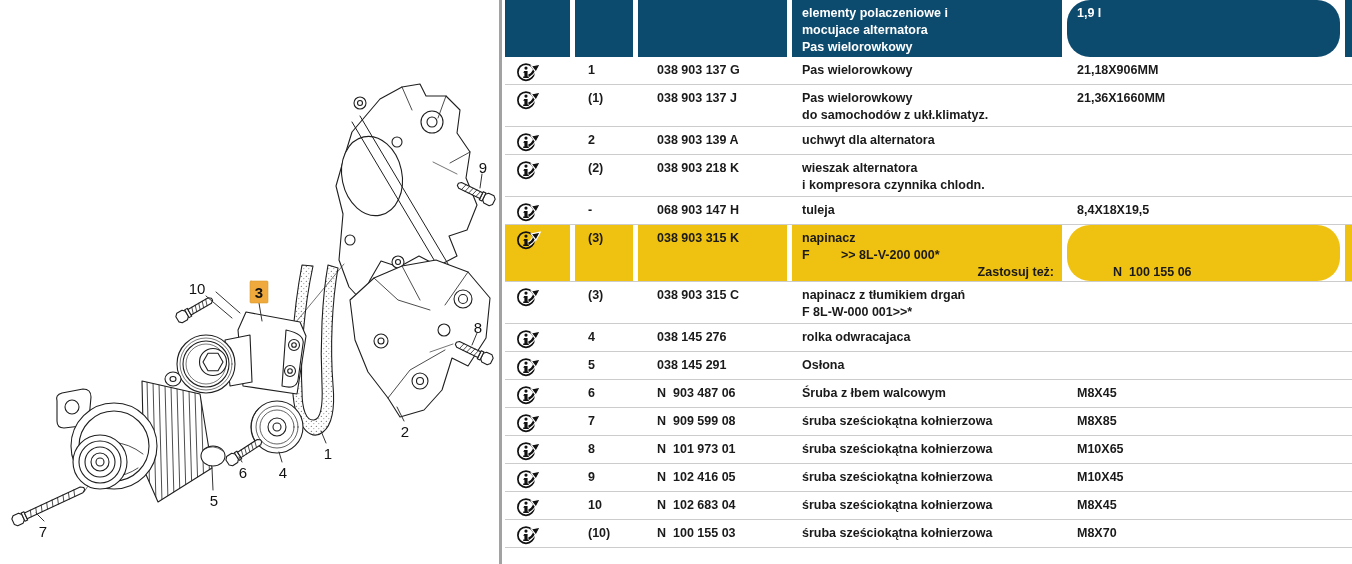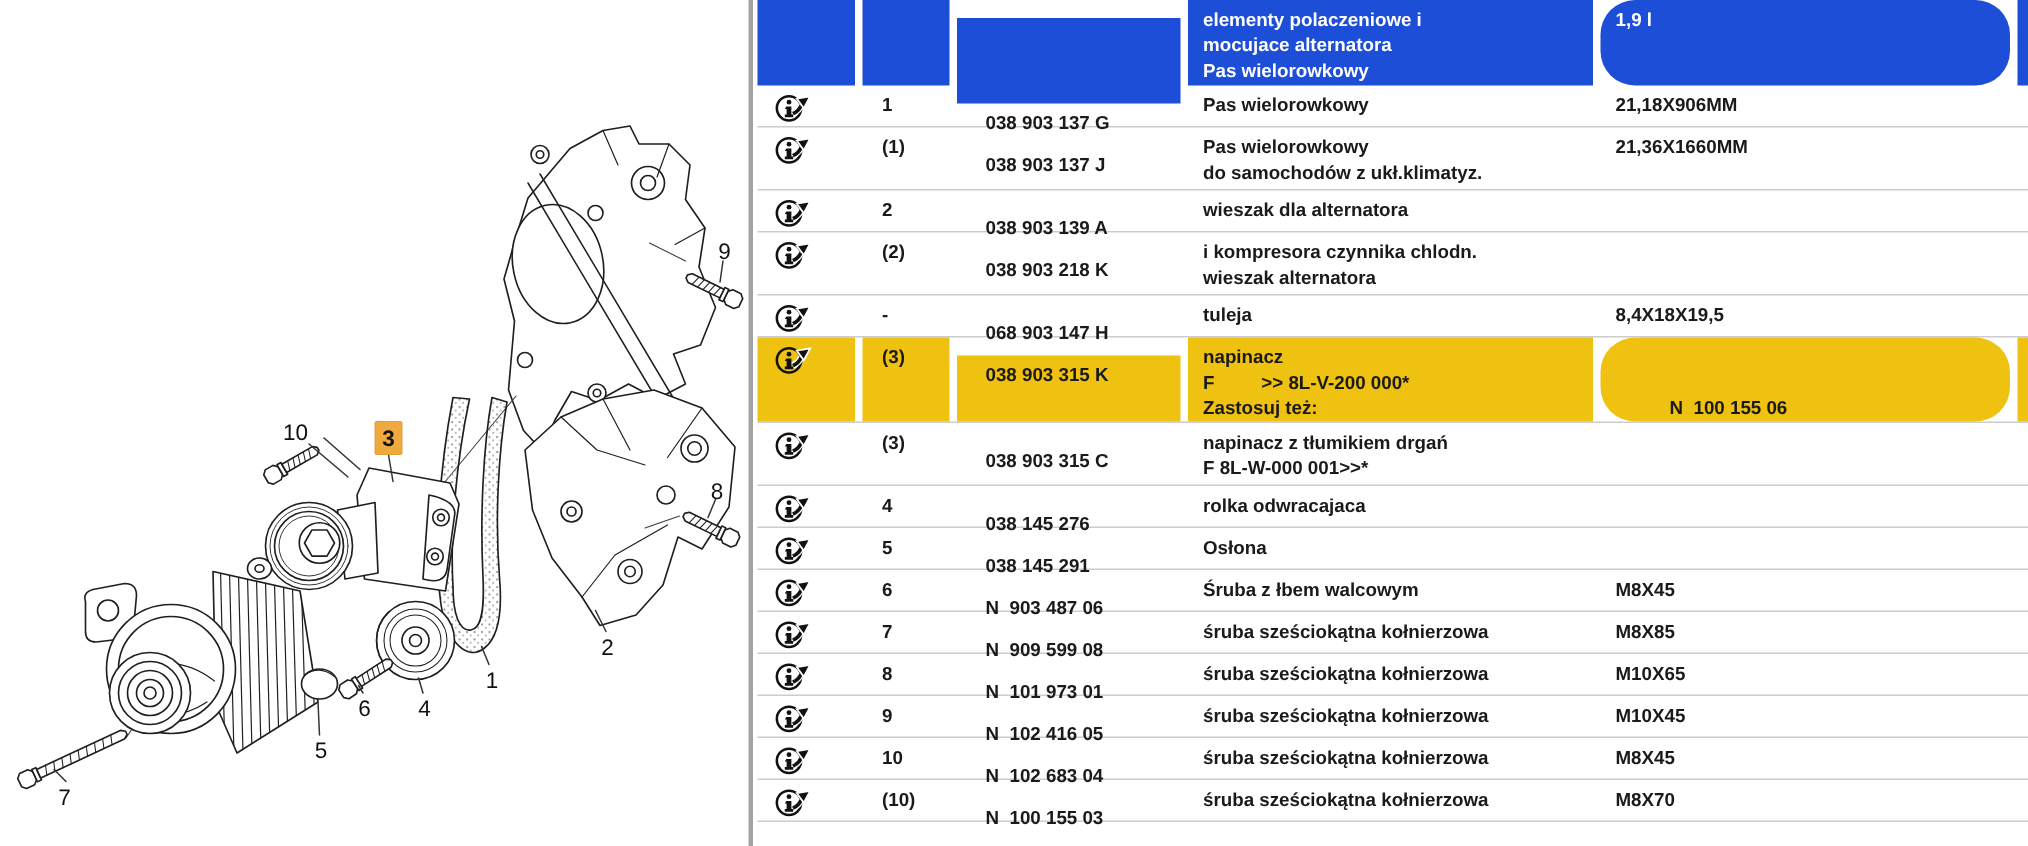--- a/index.html
+++ b/index.html
@@ -10,29 +10,29 @@
   #pane-divider{position:absolute;left:499px;top:0;width:3px;height:564px;background:#a2a2a2;}
   #diagram-pane svg{display:block;}
   .callout-text{font-family:"Liberation Sans",sans-serif;font-size:15px;fill:#111;}
   
   #table-pane{position:absolute;left:505px;top:0;width:847px;height:564px;background:#fff;}
   .trow{display:grid;grid-template-columns:65px 58px 149px 270px 273px 1fr;column-gap:5px;
         box-sizing:border-box;border-bottom:1px solid #ccc;}
   .trow .cell{box-sizing:border-box;padding-top:5px;font-size:12.5px;font-weight:700;line-height:17px;}
   .c-icon{padding-left:11px;padding-top:3px !important;}
   .c-pos{padding-left:13px;}
-  .c-part{padding-left:19px;white-space:pre;margin-top:12px;}
+  .c-part{padding-left:19px;white-space:pre;}
   .c-desc{padding-left:10px;}
   .c-desc .line{white-space:pre;}
   .c-dims{padding-left:10px;white-space:pre;border-radius:23px;}
-  .c-desc .note{text-align:left;padding-right:8px;}
+  .c-desc .note{text-align:right;padding-right:8px;}
   .c-dims .note-part{margin-top:0;margin-left:36px;}
   
   #thead{height:57px;border-bottom:2px solid #fff;}
-  #thead .cell{background:#1d4ed8;color:#fff;height:57px;}
+  #thead .cell{background:#0c4a6e;color:#fff;height:57px;}
   
   .trow.hl .cell{background:#efc111;}
   .info-btn{width:30px;cursor:pointer;}
   .ic{display:block;}
 </style>
 </head>
 <body>
 
 <div id="stage">
 
@@ -249,43 +249,43 @@
     <path d="M8.2,11 h3.4 v5.4 h1.2 v1.7 h-5.6 v-1.7 h1.2 v-3.7 h-1.2 Z" fill="#111"></path>
     <path d="M12.6,15.7 Q16.6,13.8 18.1,10.2" fill="none" stroke="#fff" stroke-width="4.4"></path>
     <path d="M12.6,15.8 Q16.6,13.9 18.1,10.3" fill="none" stroke="#111" stroke-width="2.4"></path>
     <path d="M24.2,4.2 L15.2,5.8 L19.9,12.2 Z" fill="#111" stroke="#fff" stroke-width="1.2"></path>
   </svg>
             </div>
           </div>
           <div class="cell c-pos">2</div>
           <div class="cell c-part">038 903 139 A</div>
           <div class="cell c-desc">
-            <div class="line">wieszak dla alternatora</div>
+            <div class="line">uchwyt dla alternatora</div>
           </div>
           <div class="cell c-dims"></div>
           <div class="cell c-edge"></div>
         </div>
         <div class="trow" style="height: 42px;">
           <div class="cell c-icon">
             <div class="info-btn">
               <svg class="ic" viewBox="0 0 27 23" width="27" height="23">
     <circle cx="10" cy="12.2" r="8.1" fill="none" stroke="#111" stroke-width="1.7"></circle>
     <circle cx="10" cy="8.1" r="1.6" fill="#111"></circle>
     <path d="M8.2,11 h3.4 v5.4 h1.2 v1.7 h-5.6 v-1.7 h1.2 v-3.7 h-1.2 Z" fill="#111"></path>
     <path d="M12.6,15.7 Q16.6,13.8 18.1,10.2" fill="none" stroke="#fff" stroke-width="4.4"></path>
     <path d="M12.6,15.8 Q16.6,13.9 18.1,10.3" fill="none" stroke="#111" stroke-width="2.4"></path>
     <path d="M24.2,4.2 L15.2,5.8 L19.9,12.2 Z" fill="#111" stroke="#fff" stroke-width="1.2"></path>
   </svg>
             </div>
           </div>
           <div class="cell c-pos">(2)</div>
           <div class="cell c-part">038 903 218 K</div>
           <div class="cell c-desc">
+            <div class="line">wieszak alternatora</div>
             <div class="line">i kompresora czynnika chlodn.</div>
-            <div class="line">wieszak alternatora</div>
           </div>
           <div class="cell c-dims"></div>
           <div class="cell c-edge"></div>
         </div>
         <div class="trow" style="height: 28px;">
           <div class="cell c-icon">
             <div class="info-btn">
               <svg class="ic" viewBox="0 0 27 23" width="27" height="23">
     <circle cx="10" cy="12.2" r="8.1" fill="none" stroke="#111" stroke-width="1.7"></circle>
     <circle cx="10" cy="8.1" r="1.6" fill="#111"></circle>

